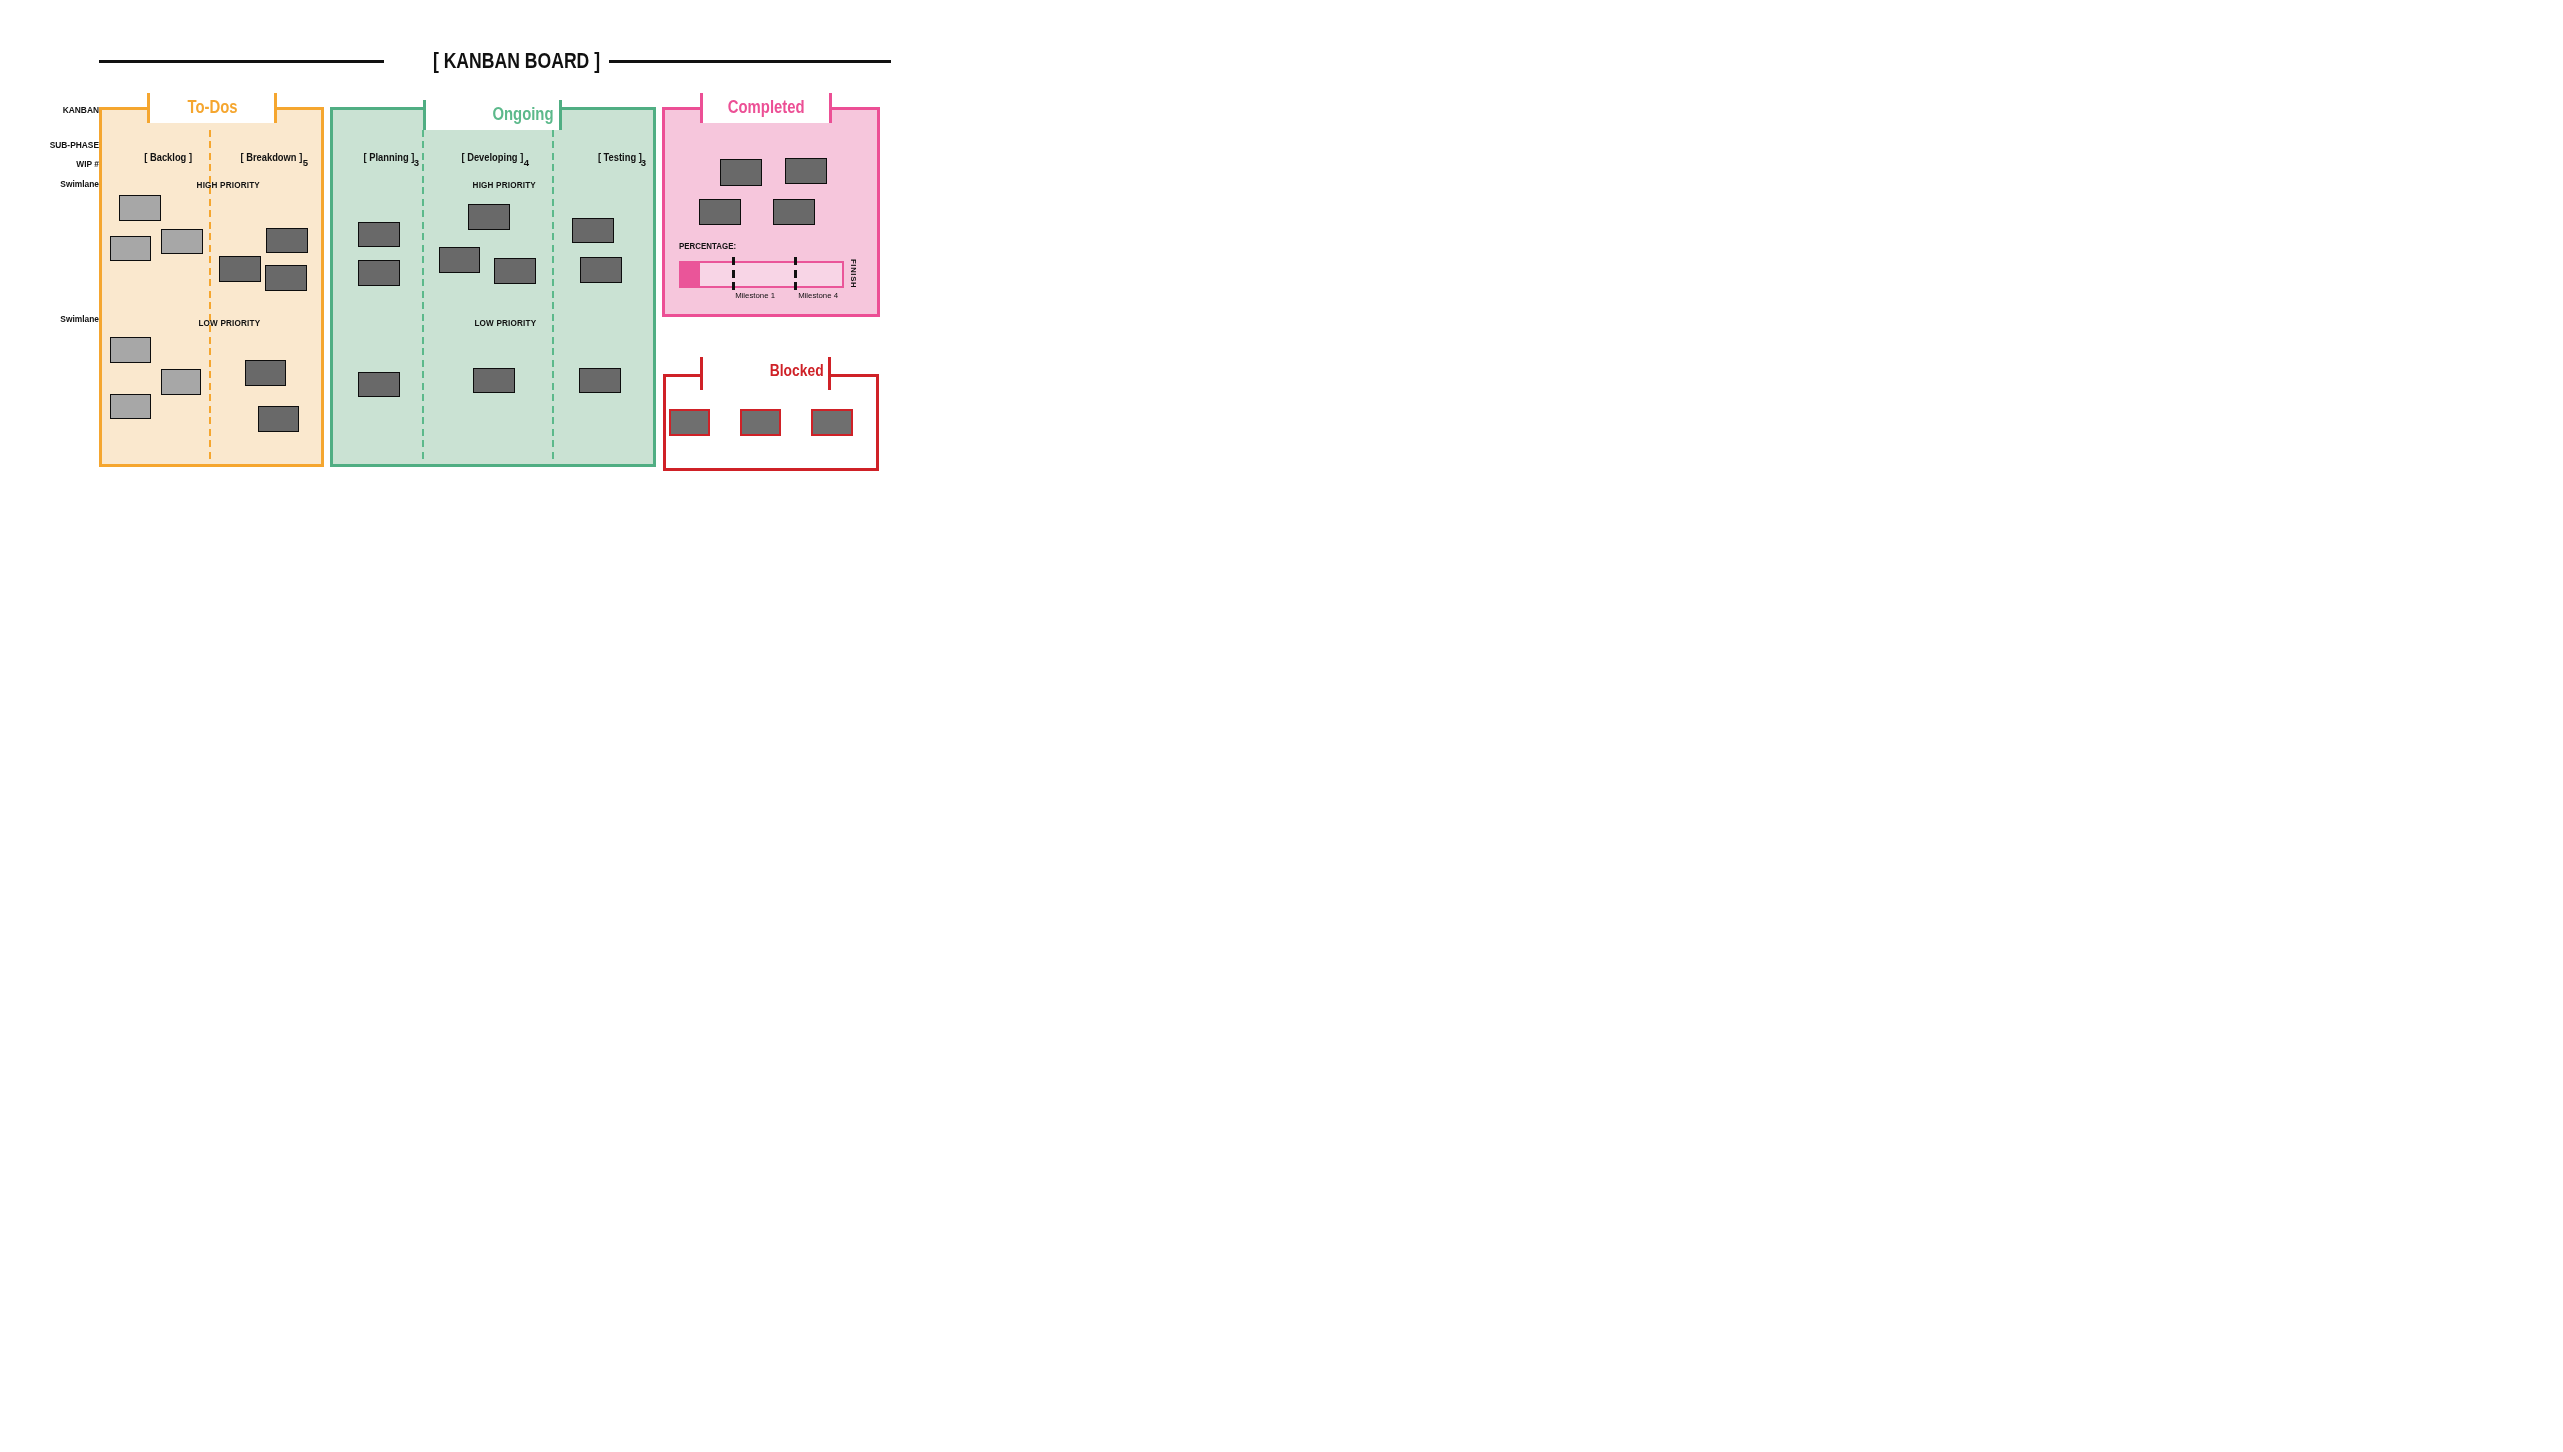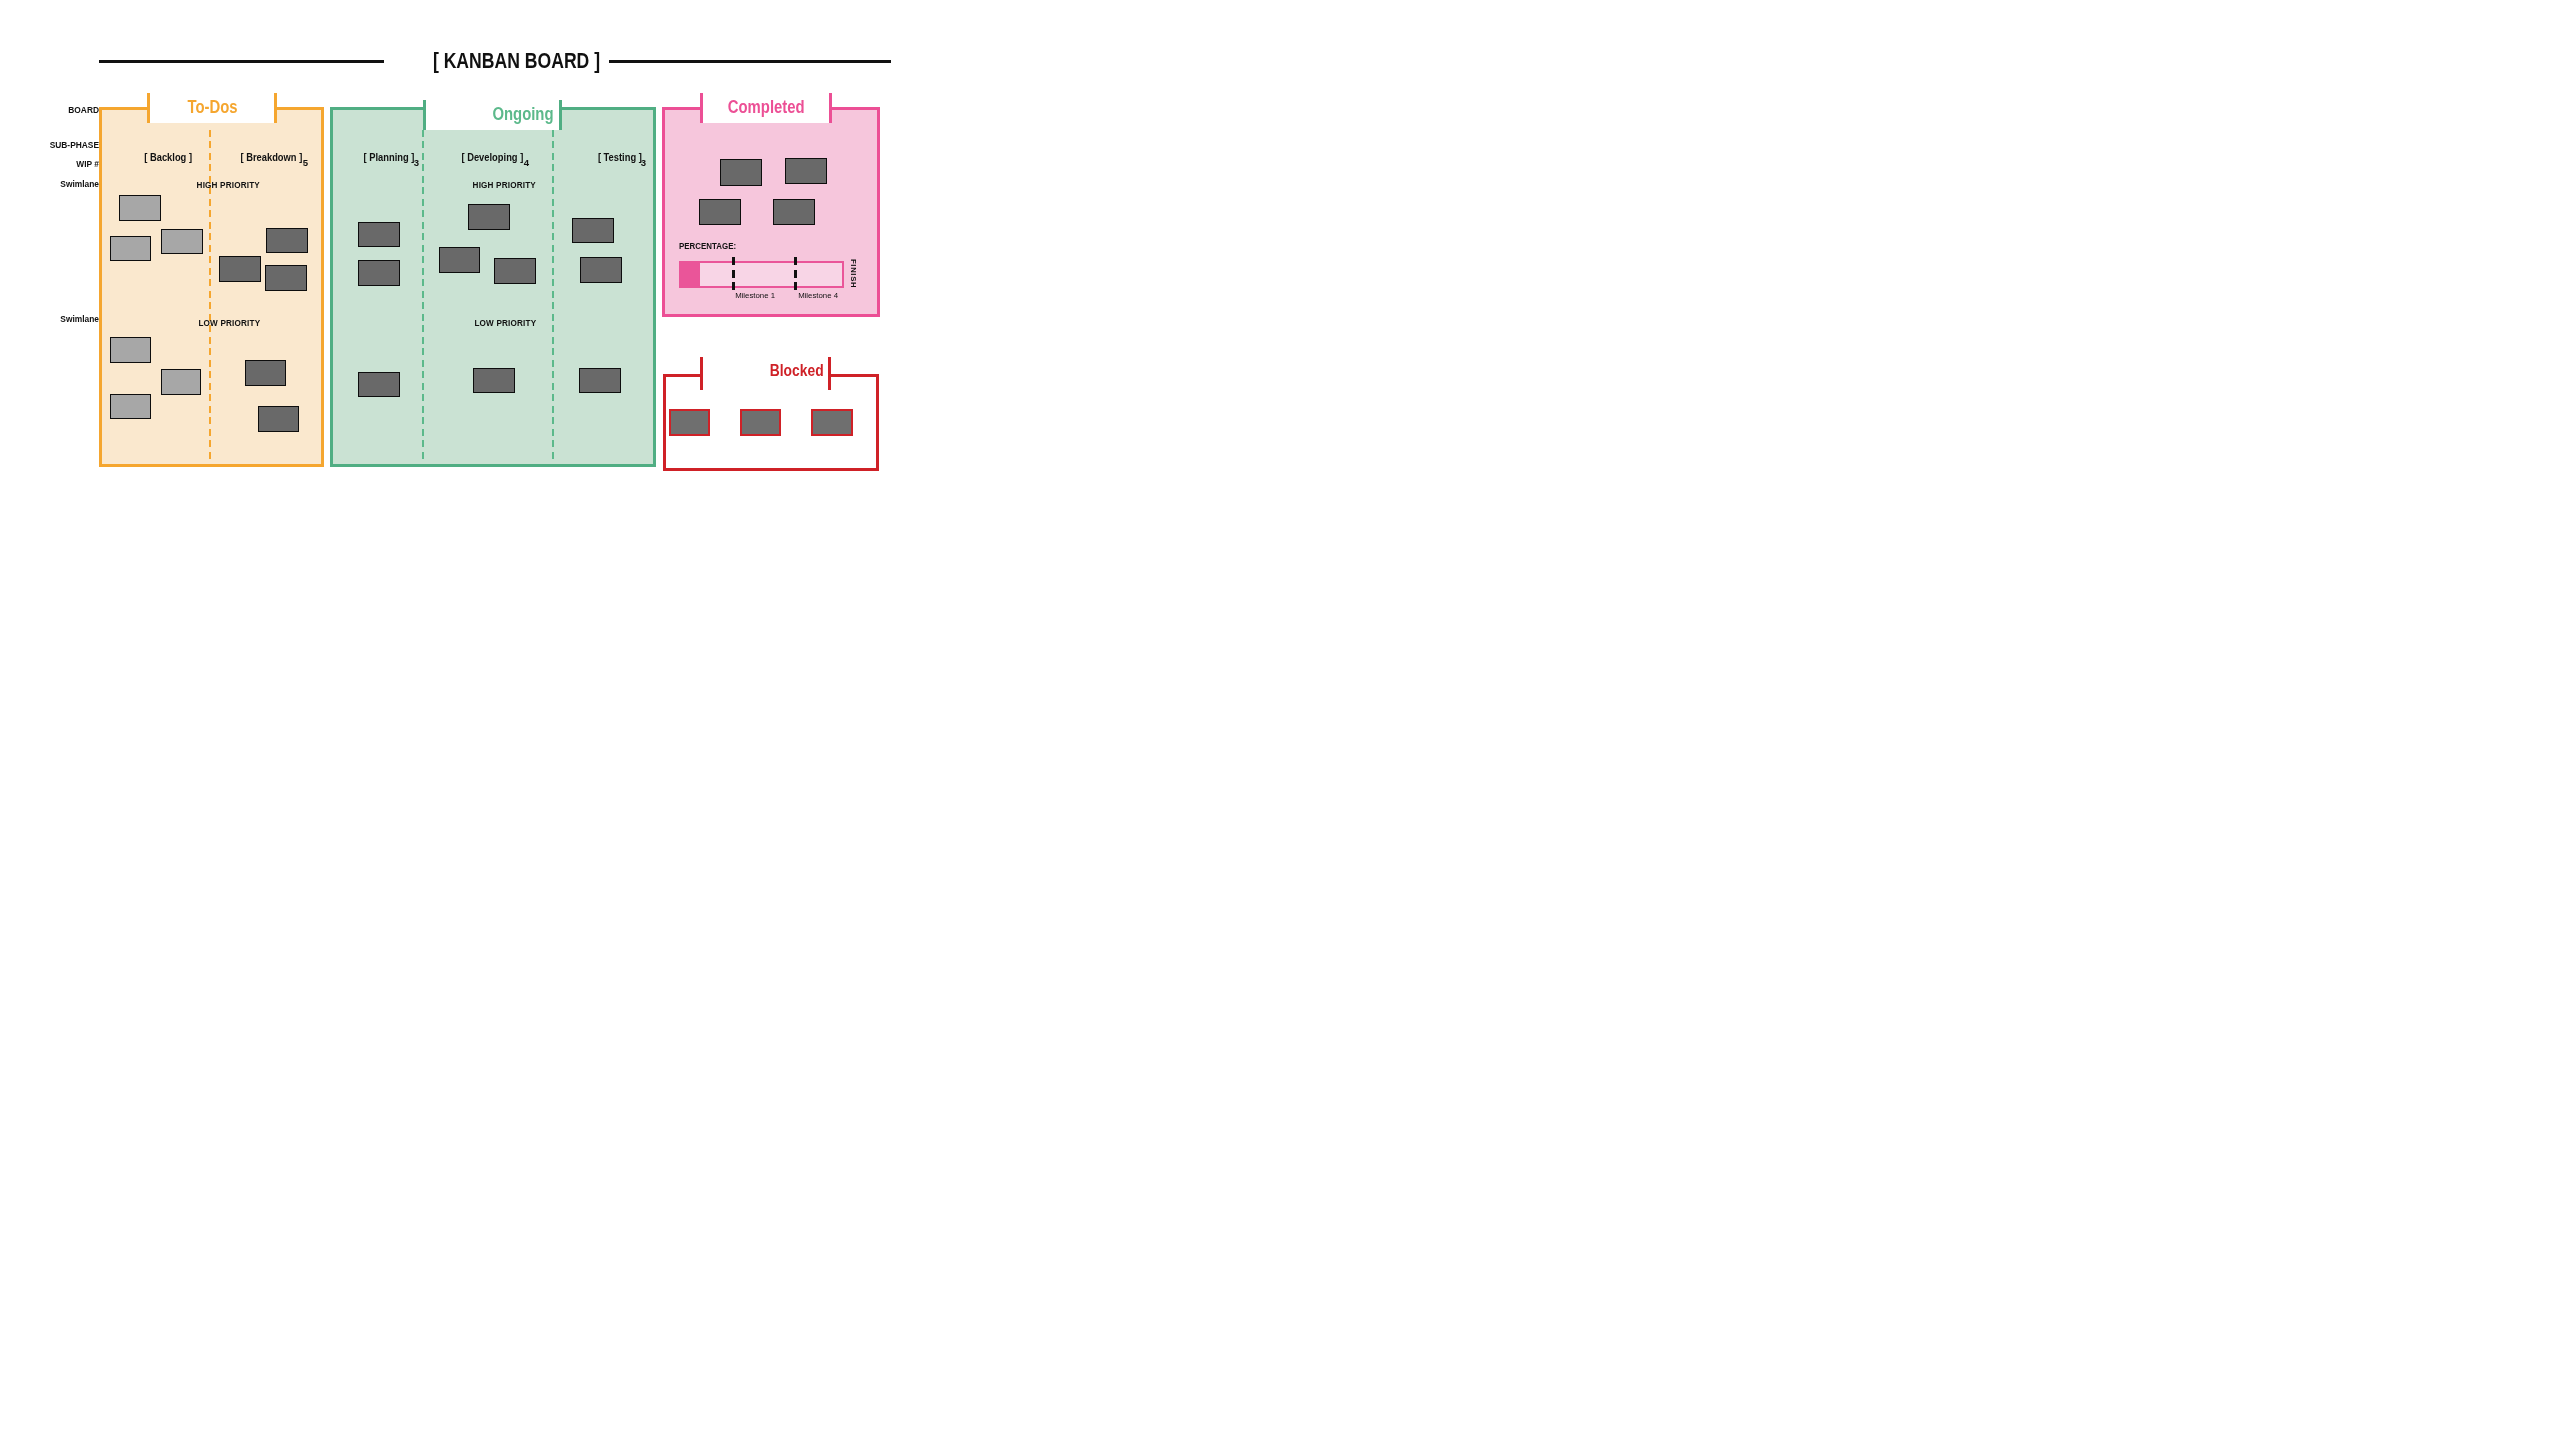--- a/index.html
+++ b/index.html
@@ -49,21 +49,21 @@
 </style>
 </head>
 <body>
 
 <div id="board">
 
   <div class="abs rule" style="left:99px;top:60px;width:285px;"></div>
   <div class="abs rule" style="left:609px;top:60px;width:282px;"></div>
   <div class="abs ctr" style="left:371px;top:48px;width:250px;font-size:22px;font-weight:bold;"><span class="cond" style="transform:scaleX(0.8);">[ KANBAN BOARD ]</span></div>
 
-  <div class="abs ctr rowlabel" style="left:15px;top:106px;width:84px;"><span>BOARD</span></div>
+  <div class="abs ctr rowlabel" style="left:15px;top:106px;width:84px;"><span>KANBAN</span></div>
   <div class="abs ctr rowlabel" style="left:15px;top:141px;width:84px;"><span>SUB-PHASE</span></div>
   <div class="abs ctr rowlabel" style="left:15px;top:160px;width:84px;"><span>WIP #</span></div>
   <div class="abs ctr rowlabel" style="left:15px;top:180px;width:84px;"><span>Swimlane</span></div>
   <div class="abs ctr rowlabel" style="left:15px;top:315px;width:84px;"><span>Swimlane</span></div>
 
   <div class="abs col" style="left:99px;top:107px;width:225px;height:360px;border-color:var(--orange);background:var(--orange-fill);"></div>
   <div class="abs vdash orange" style="left:209px;top:130px;height:332px;"></div>
   <div class="abs labelbox" style="left:147px;top:93px;width:130px;height:30px;border-color:var(--orange);">
     <span class="coltitle cond" style="color:var(--orange);">To-Dos</span>
   </div>

